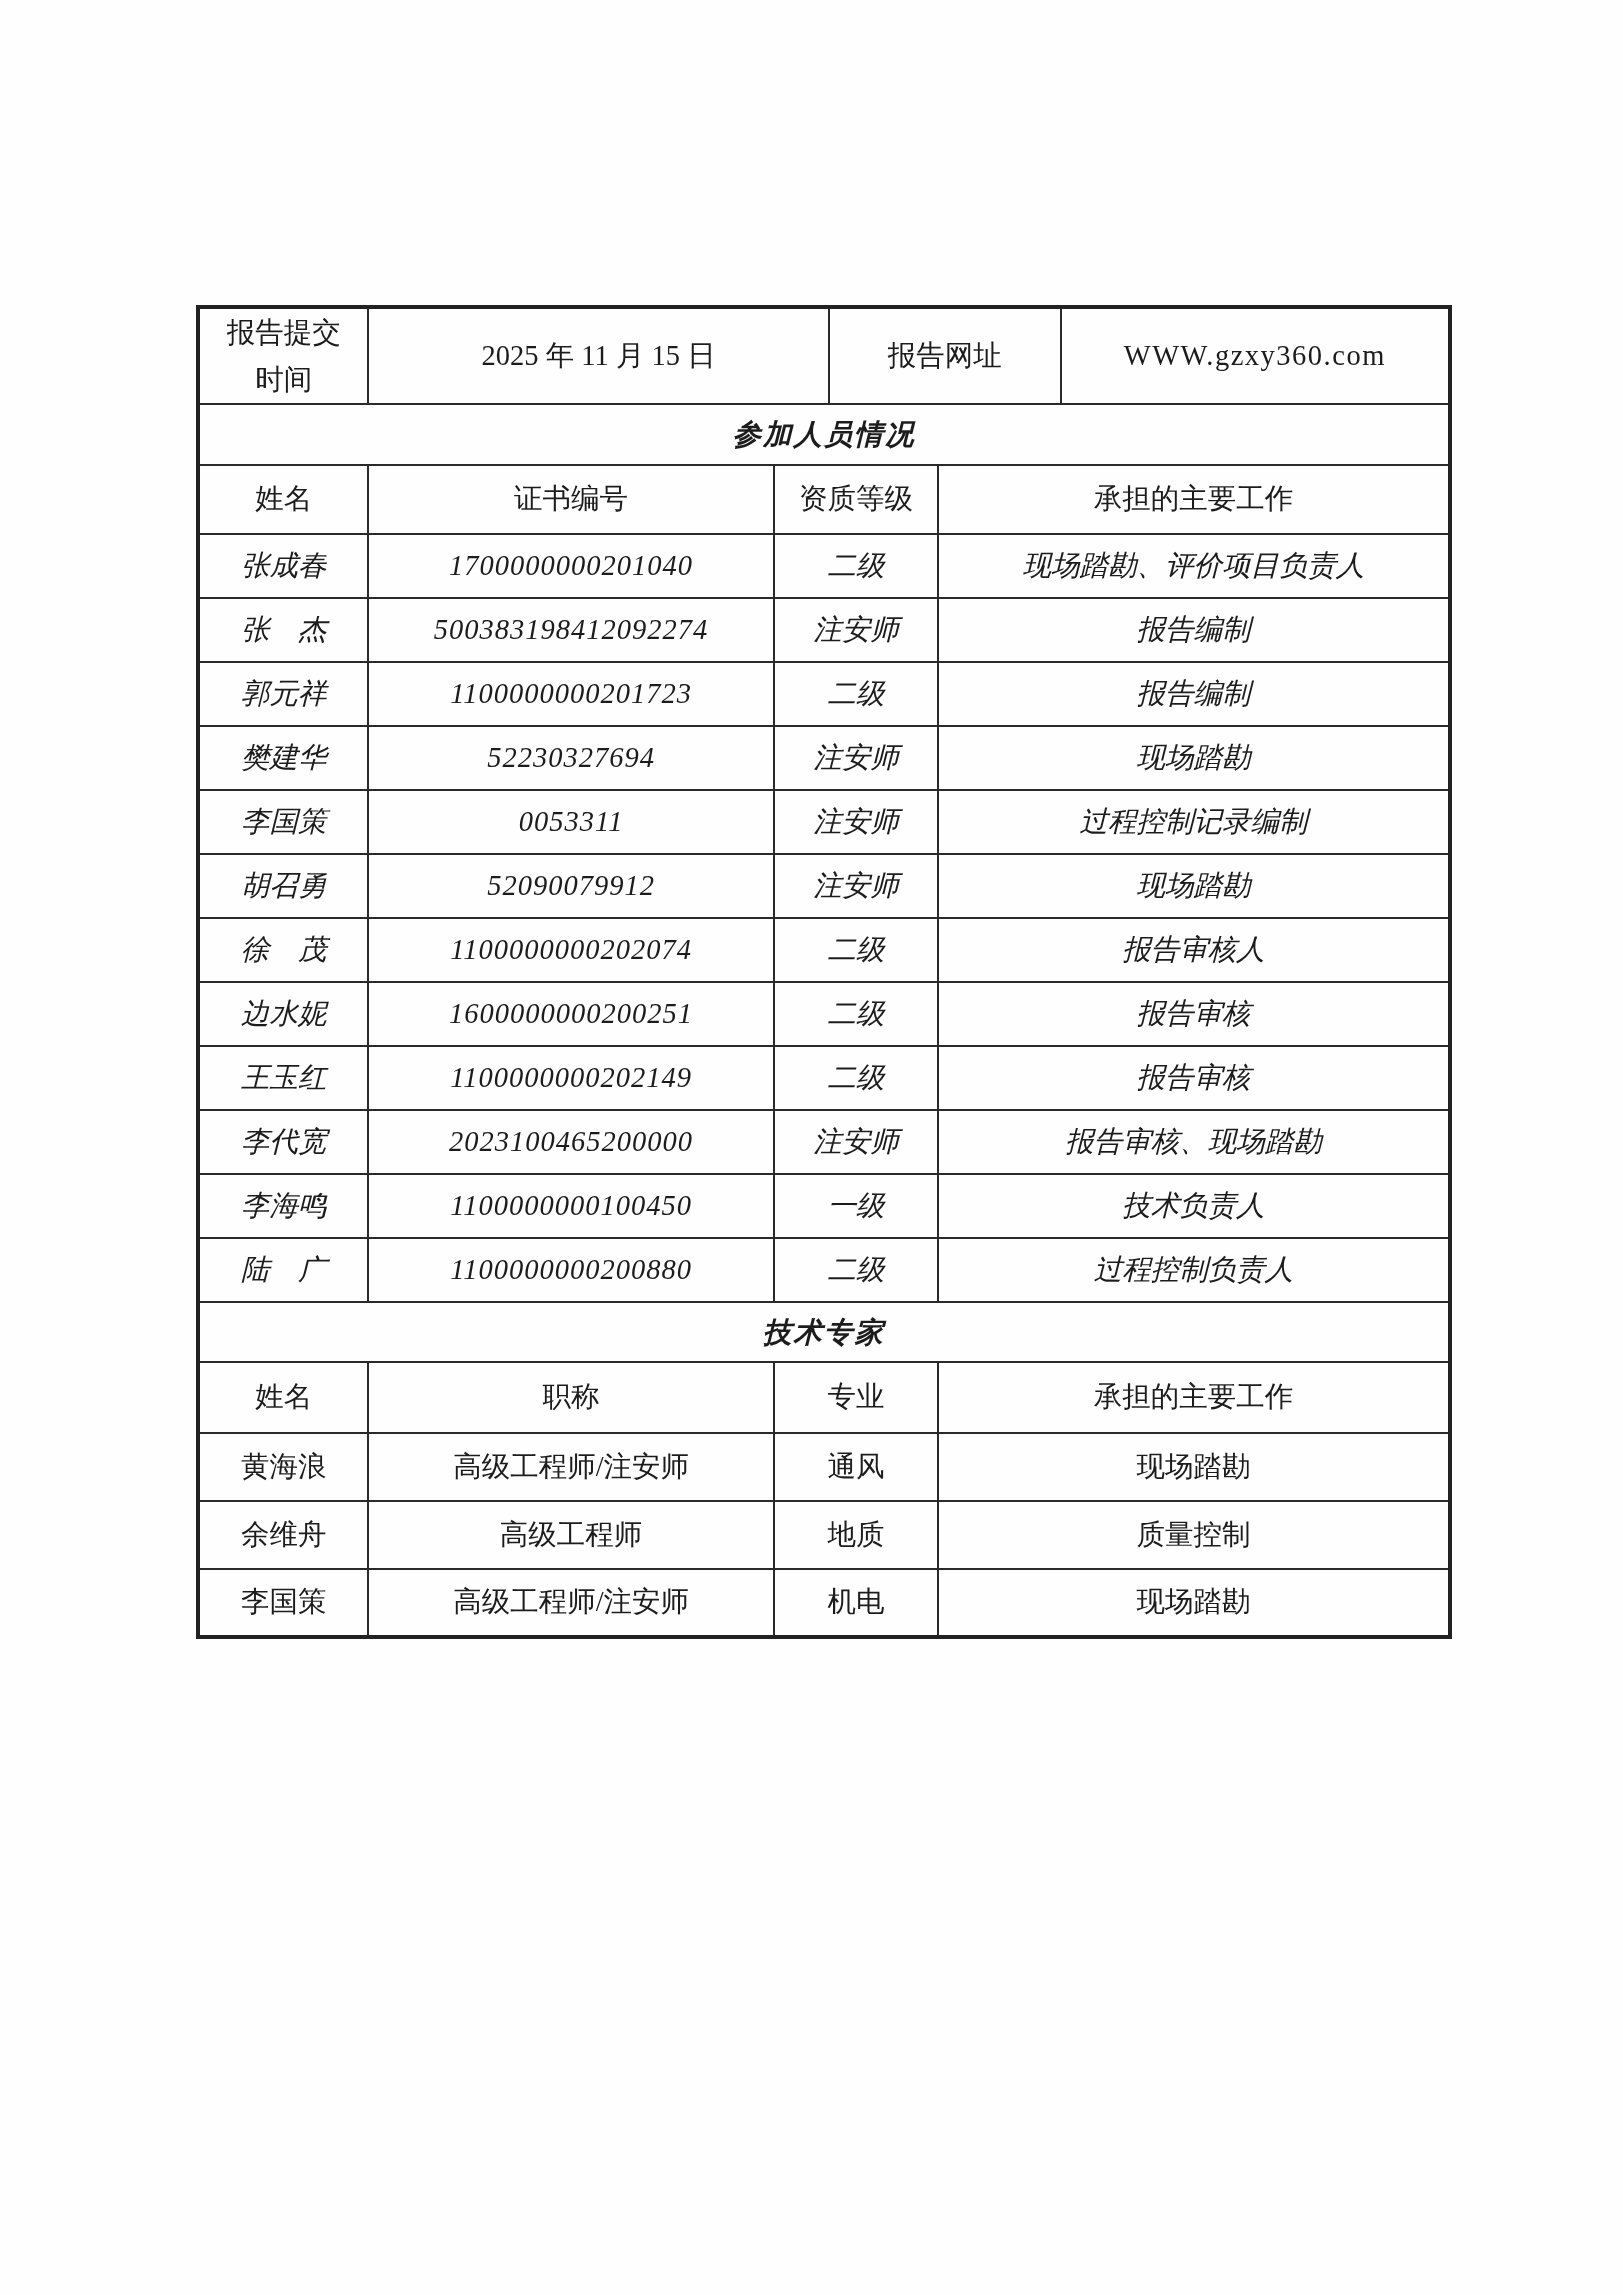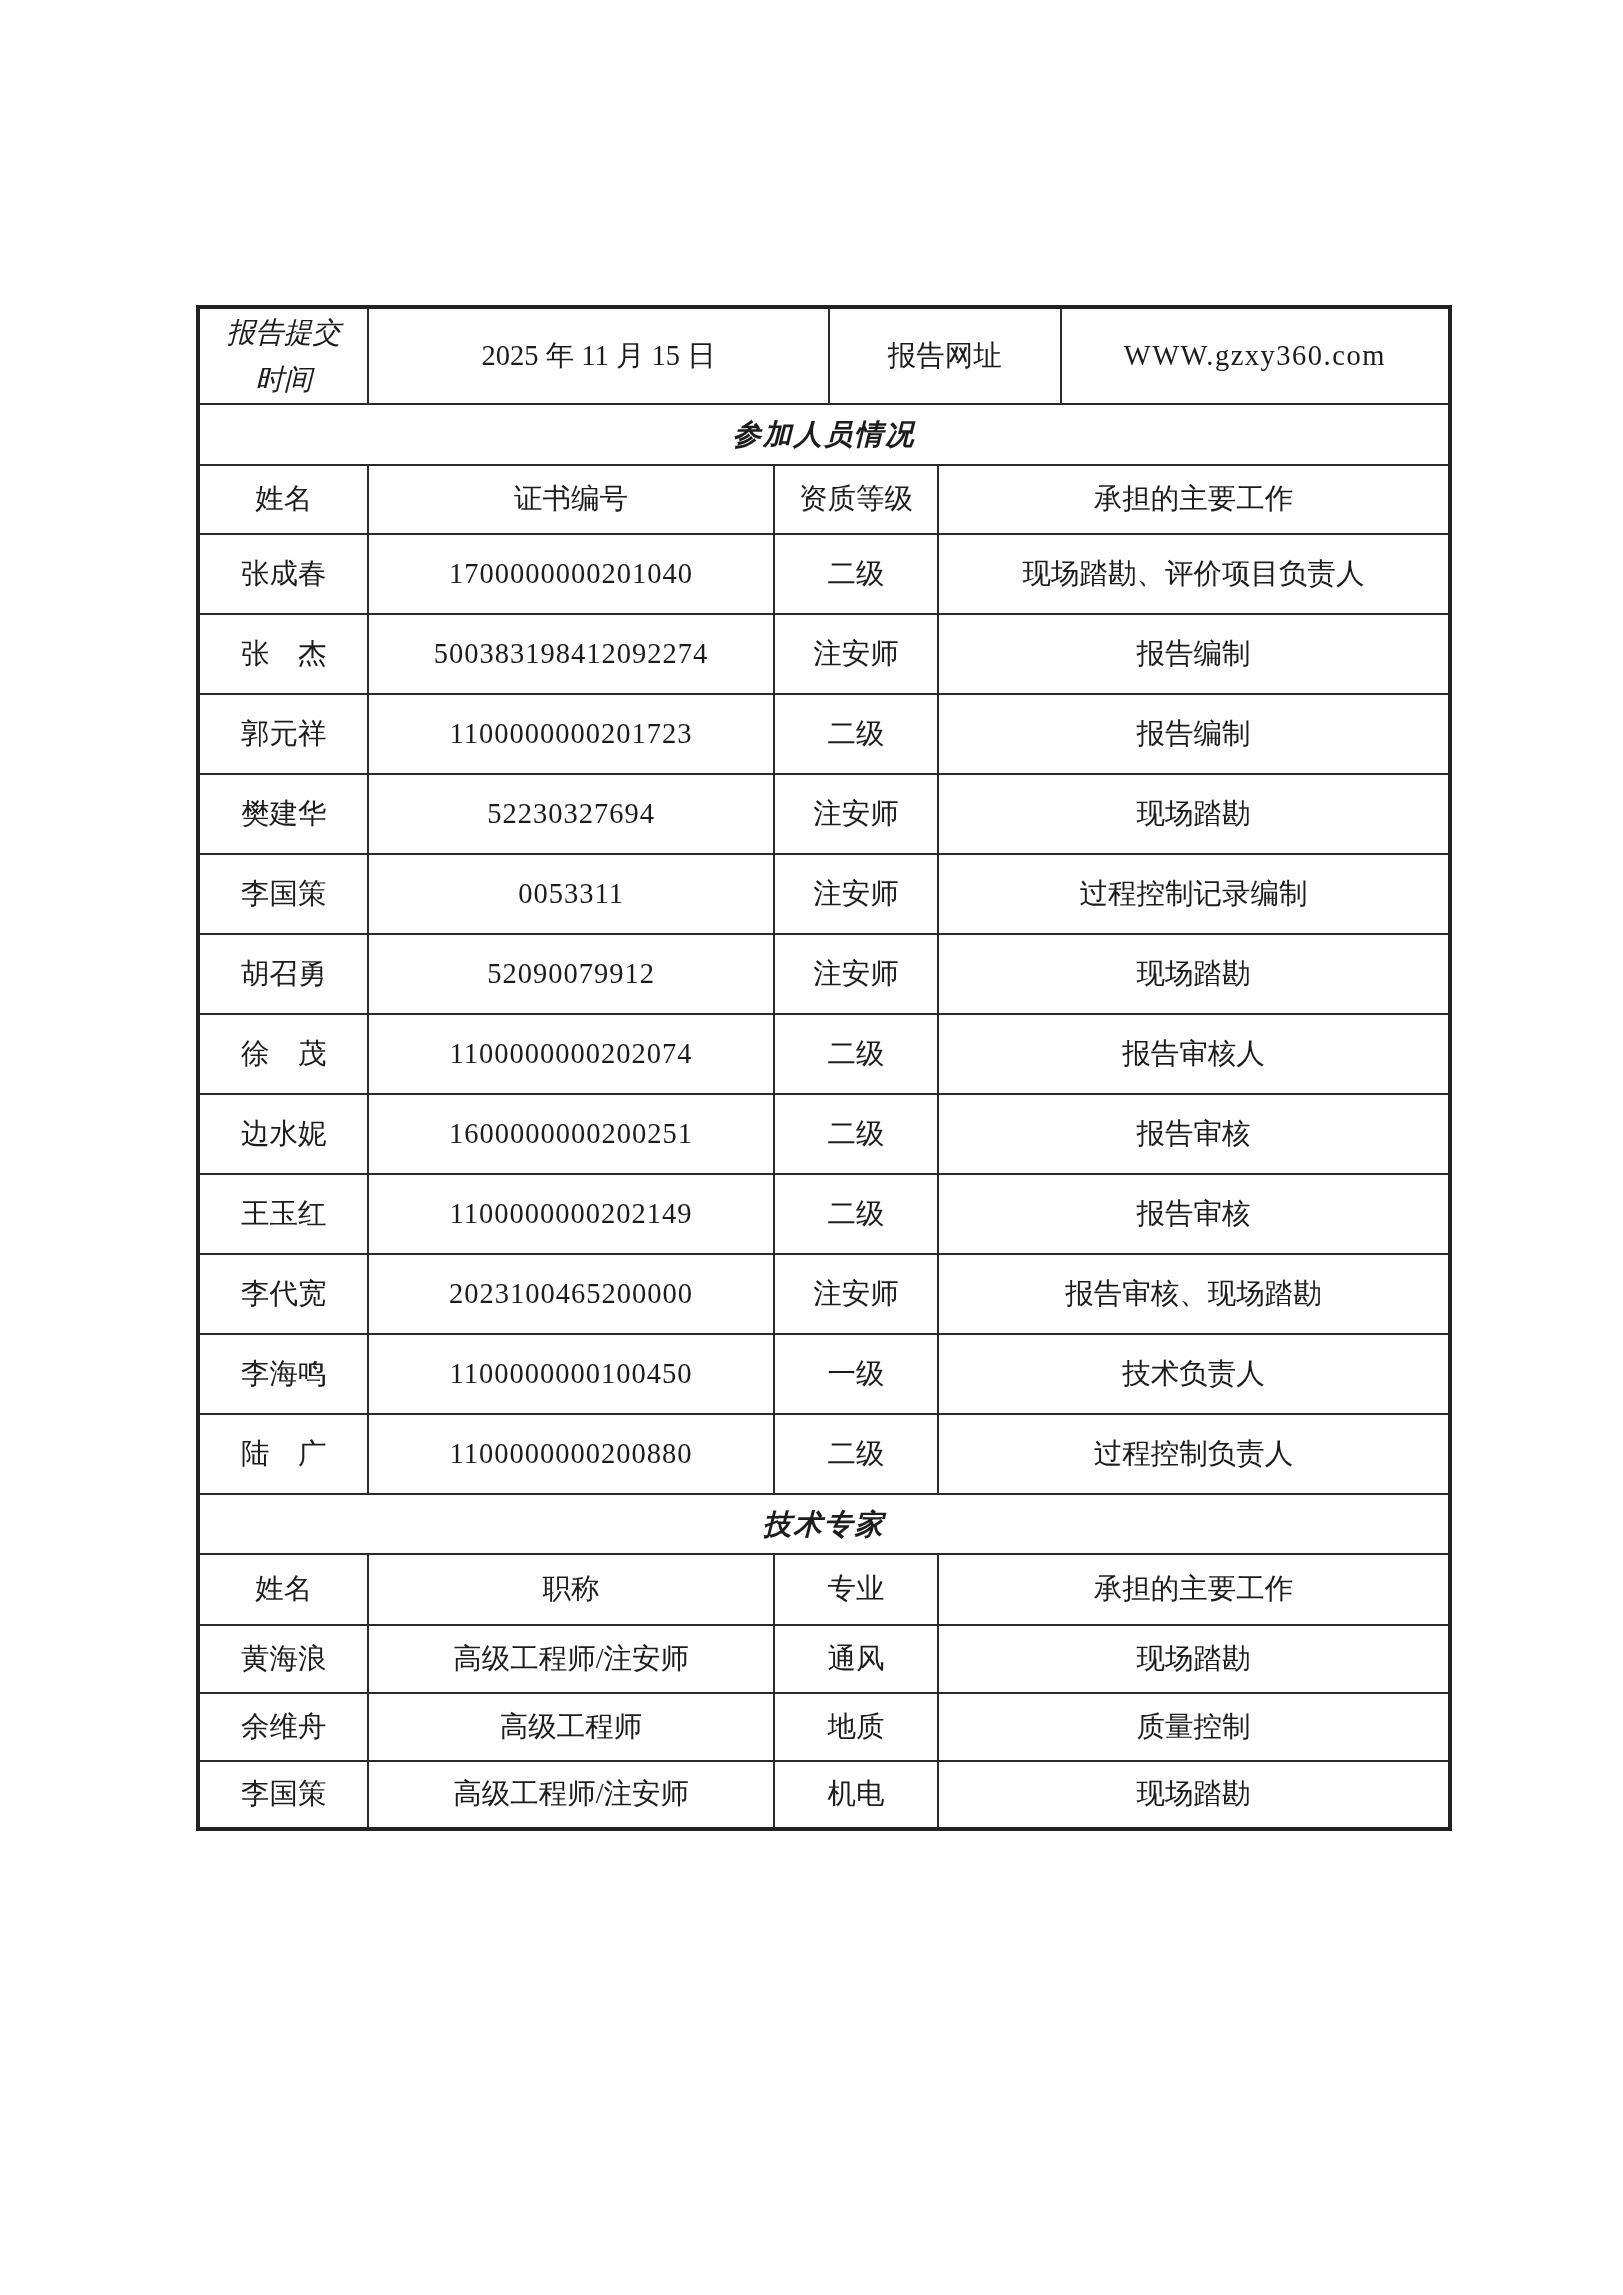--- a/index.html
+++ b/index.html
@@ -28,36 +28,35 @@
     text-align: center;
     vertical-align: middle;
     padding: 0 3.9px;
     font-size: 28.5px;
     line-height: 1.55;
     overflow: hidden;
   }
   tr.r-top    { height: 96px; }
   tr.r-band   { height: 61px; }
   tr.r-head   { height: 69px; }
-  tr.r-data   { height: 80px; }
+  tr.r-data   { height: 64px; font-style: italic; }
   tr.r-band2  { height: 60px; }
   tr.r-head2  { height: 71px; }
   tr.r-data2  { height: 68px; }
   .band-title {
     font-family: "Liberation Sans", "DejaVu Sans", sans-serif;
     font-weight: 700;
     font-size: 30px;
     letter-spacing: 2px;
     font-style: italic;
   }
   .wrap-narrow {
     display: inline-block;
     max-width: 4.3em;
     line-height: 1.65;
-    font-style: italic;
   }
   .num { letter-spacing: 1px; }
   .url { letter-spacing: 1.5px; }
 </style>
 </head>
 <body>
 
 <div class="page">
   <table class="doc-table">
     <colgroup>

